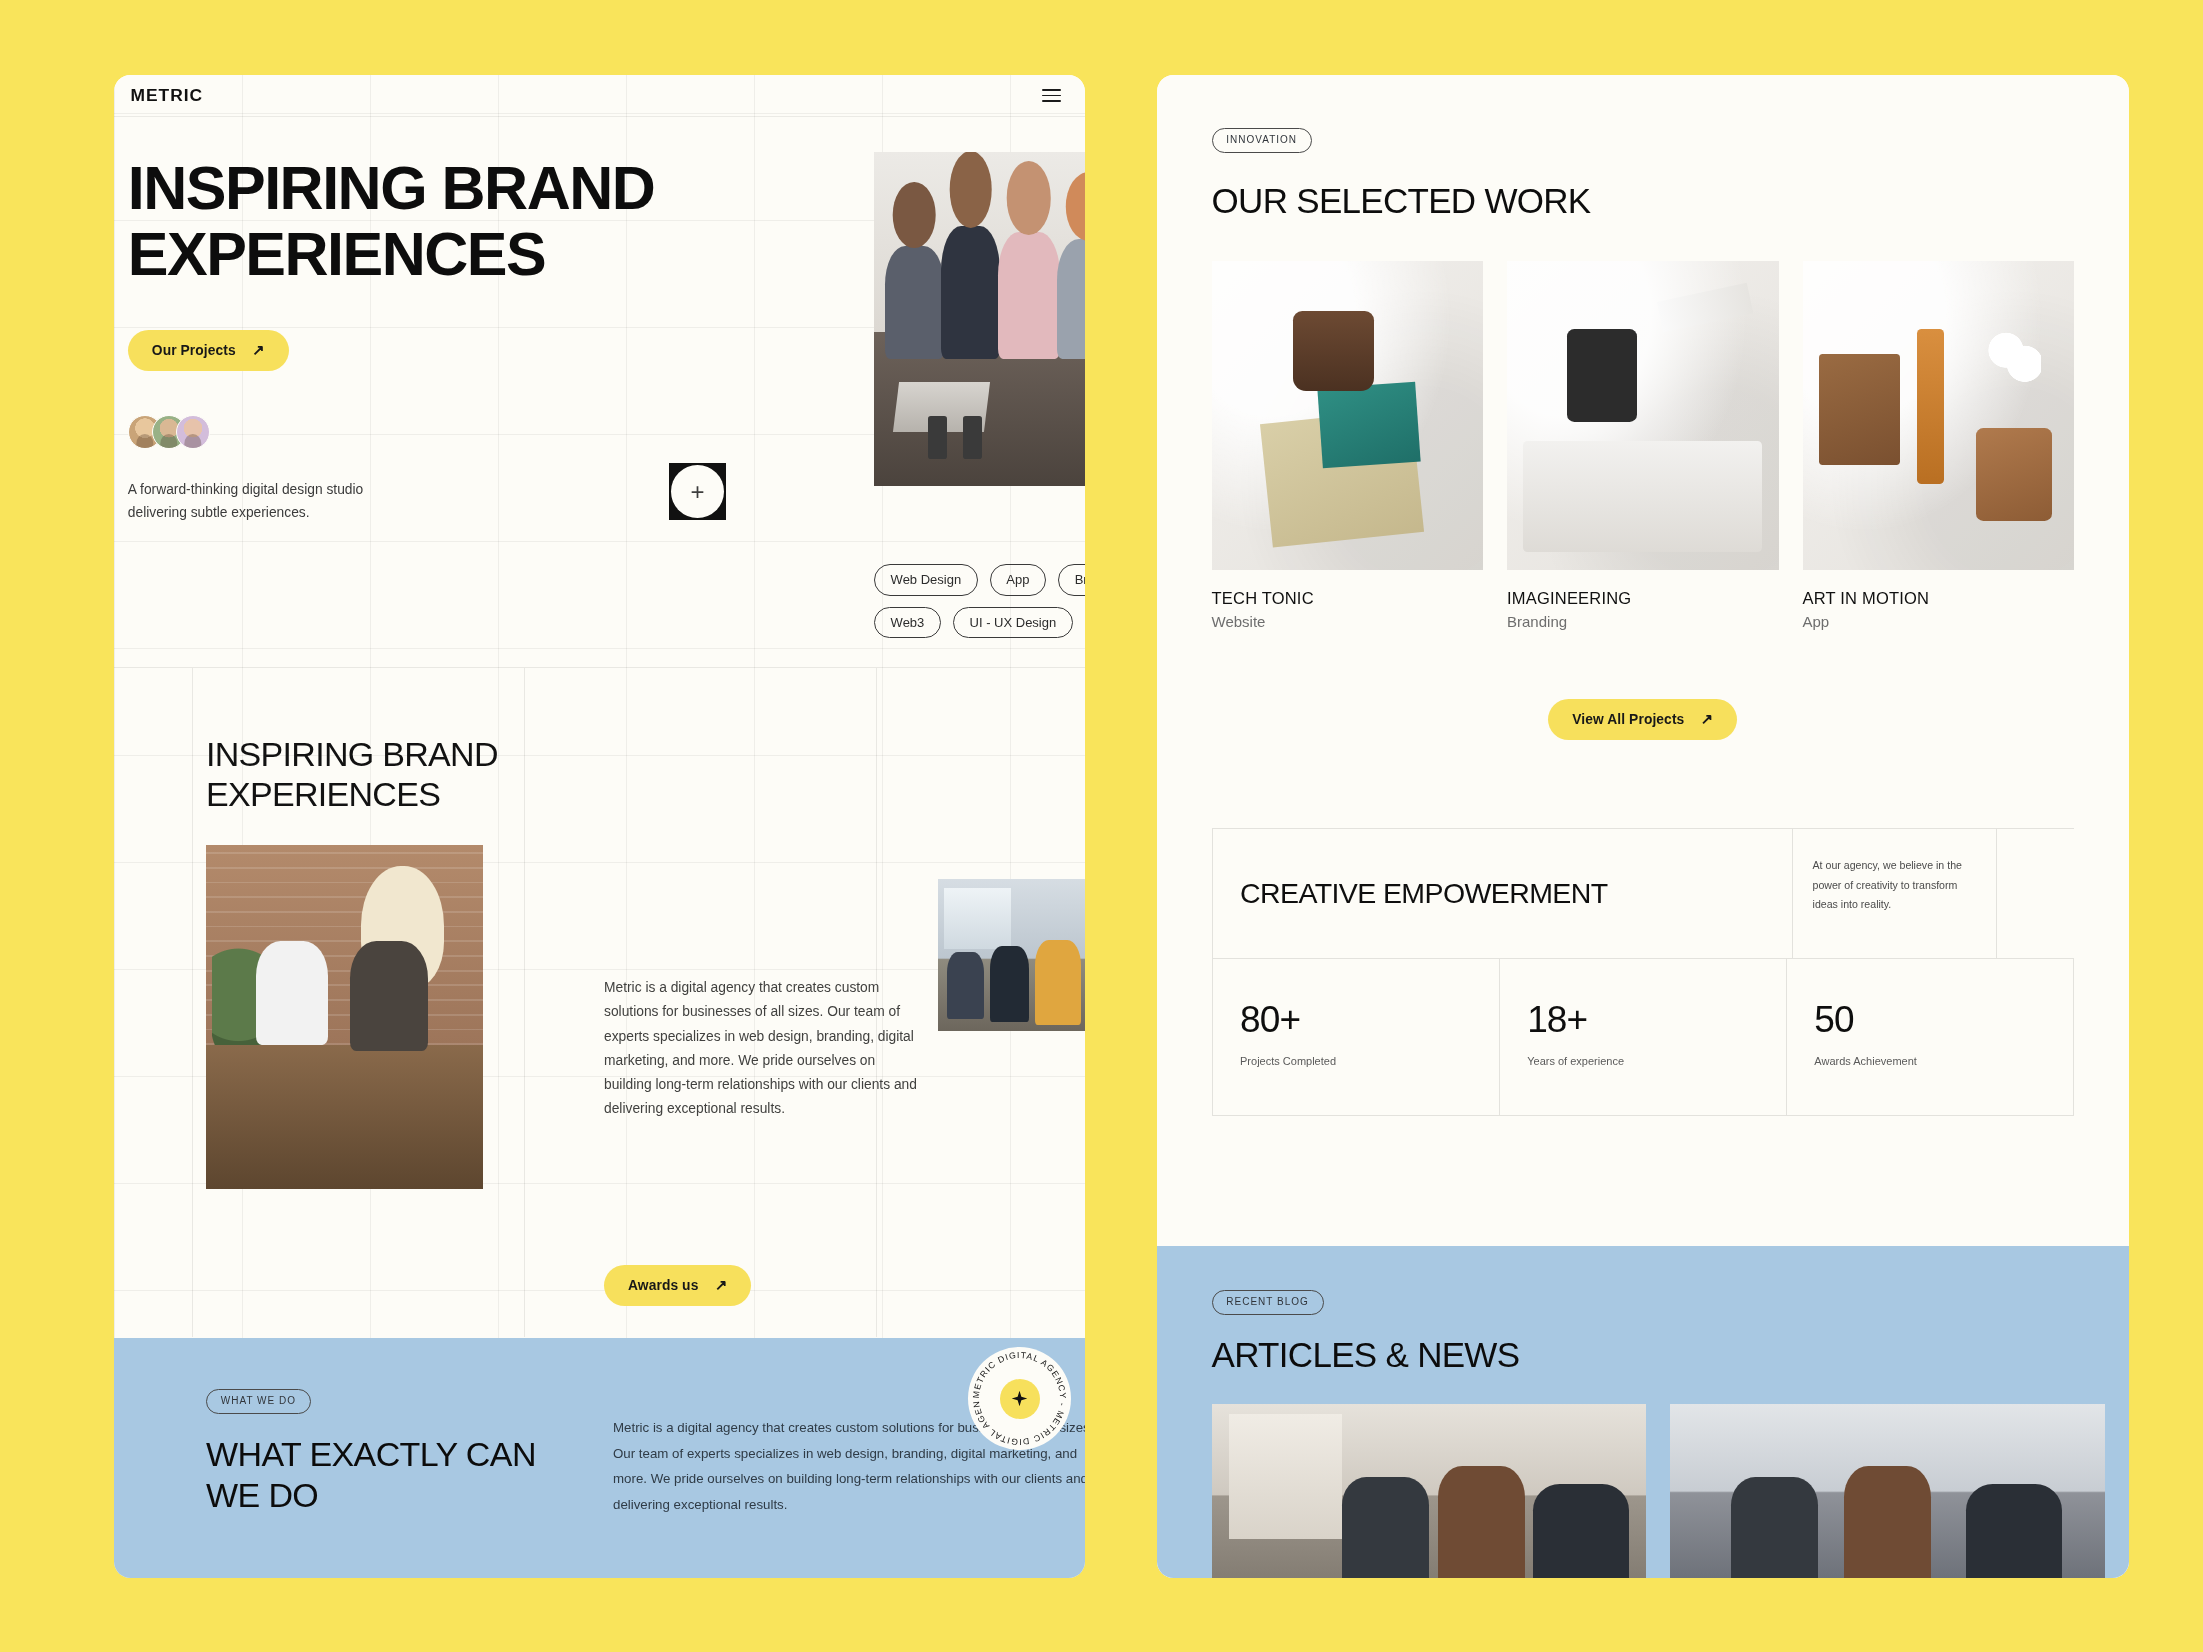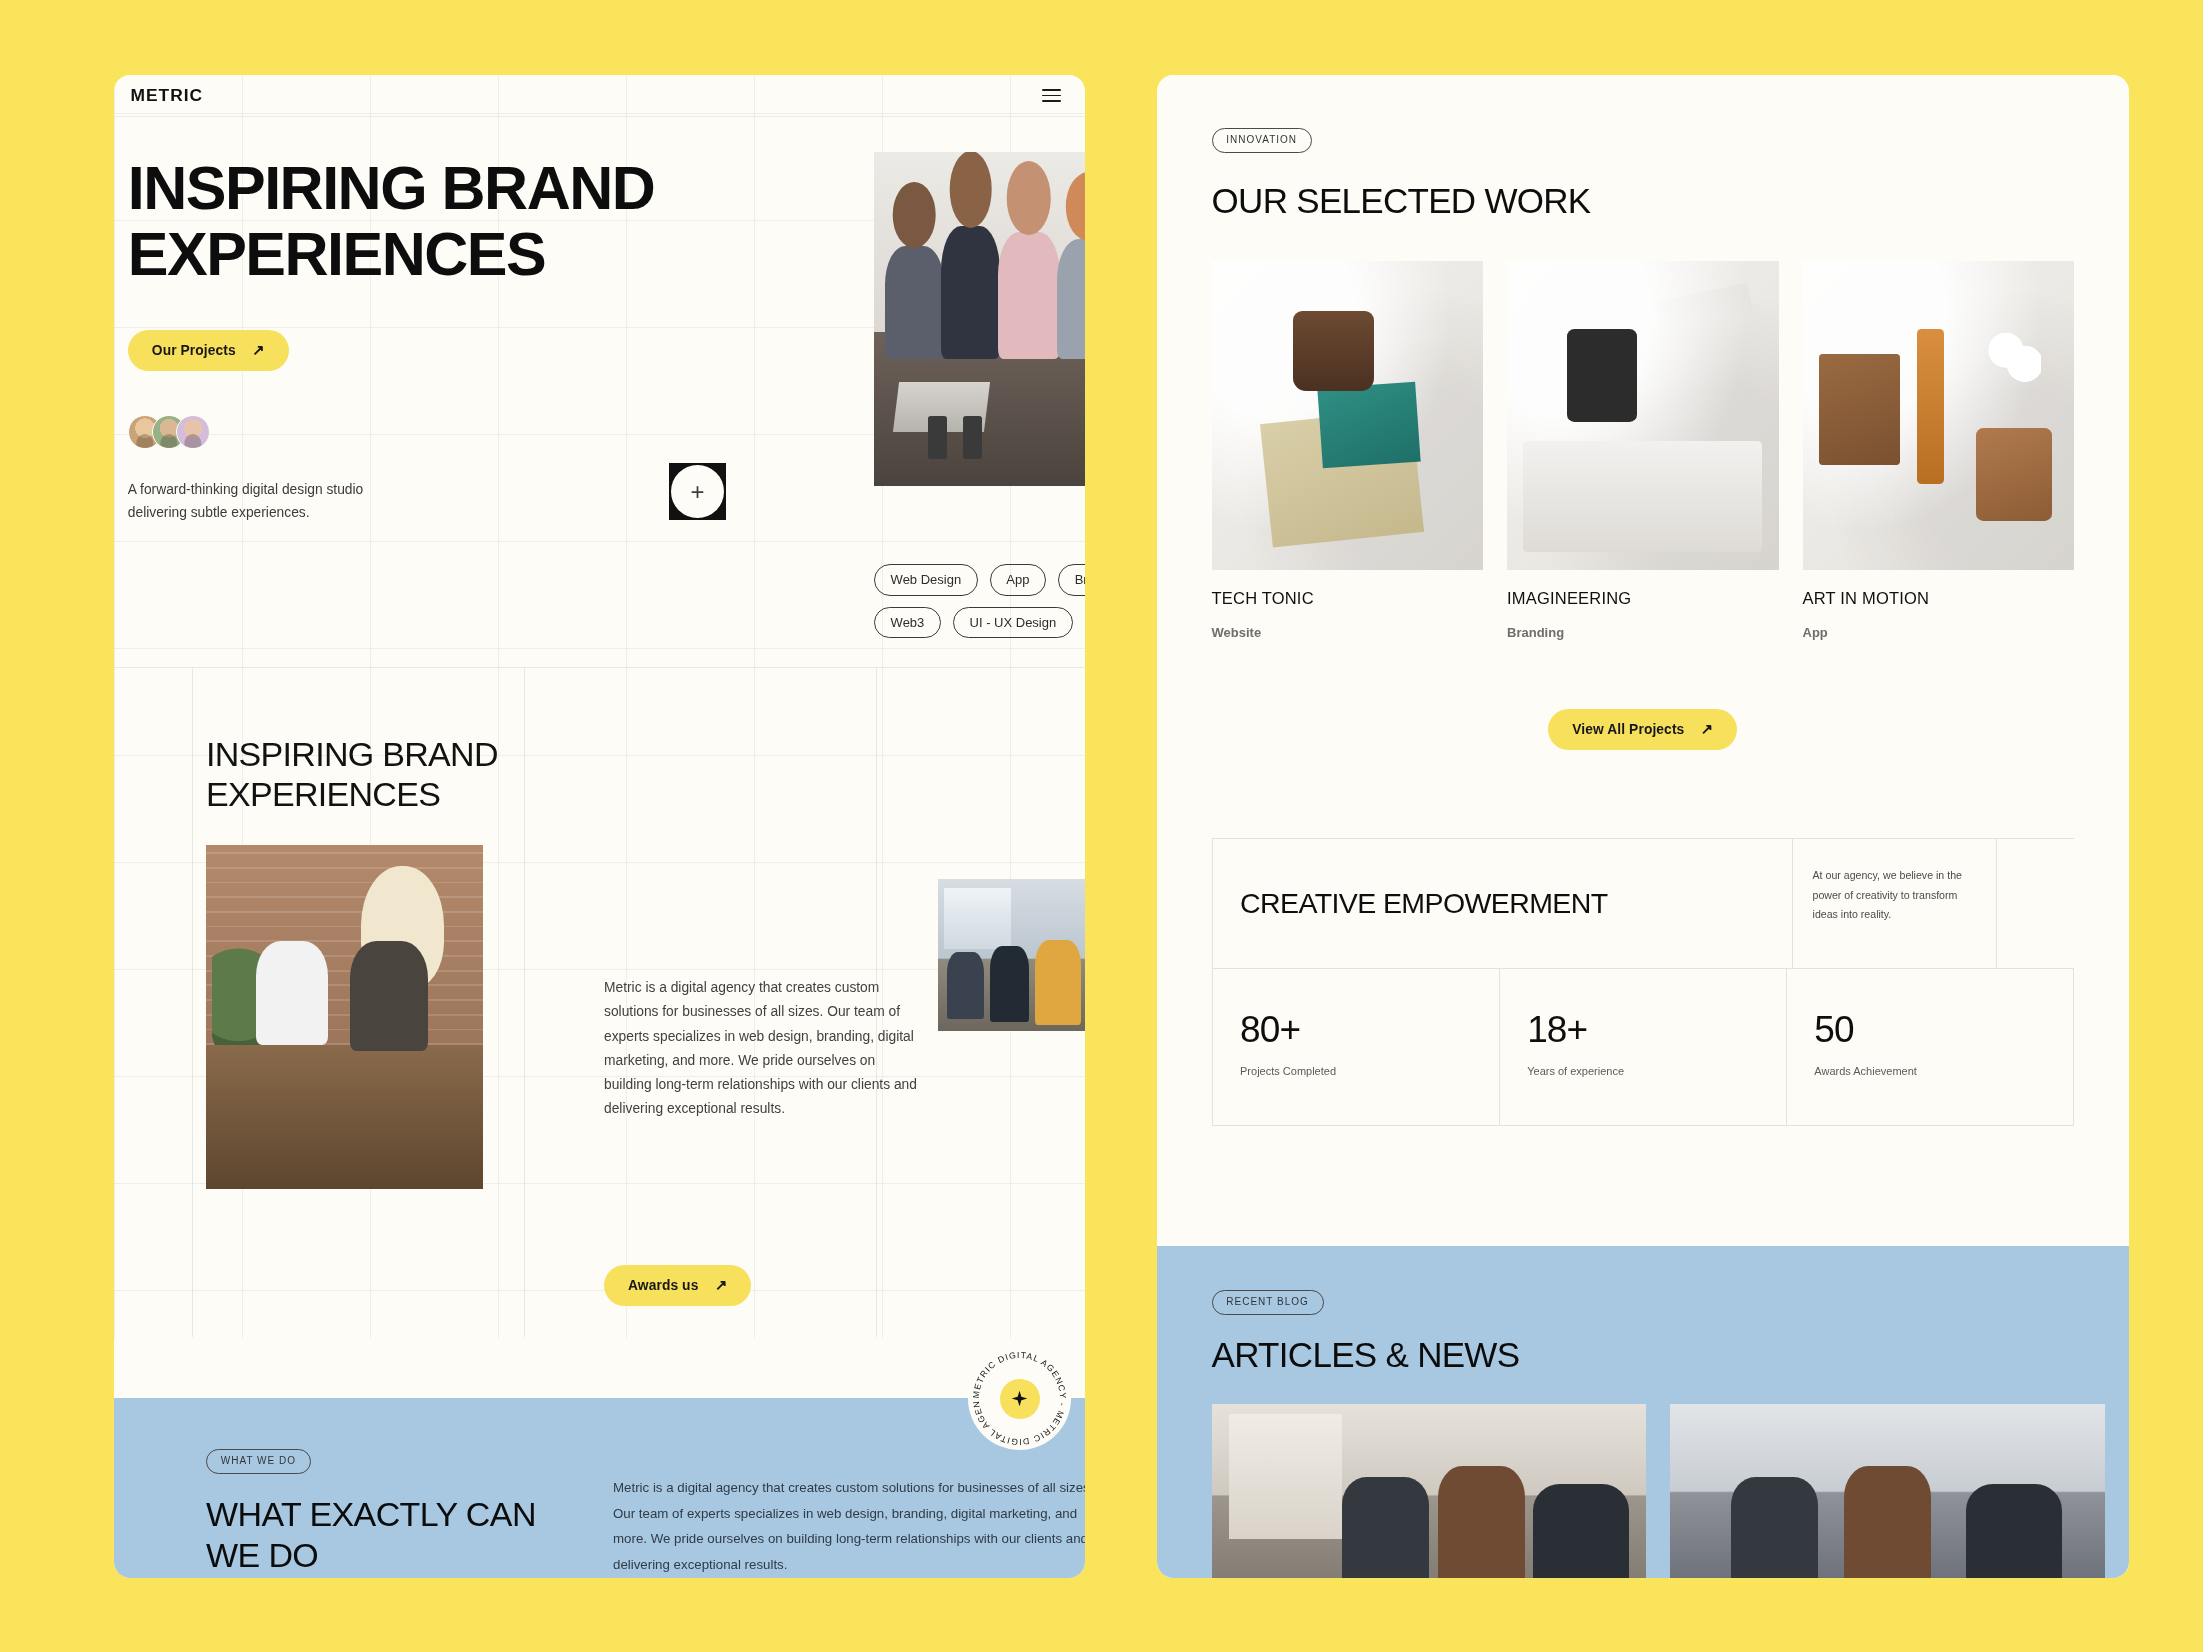--- a/index.html
+++ b/index.html
@@ -341,21 +341,21 @@
   .seal .star {
     width: 15.6px; height: 15.6px;
     background: #111;
     clip-path: polygon(50% 0%, 62% 38%, 100% 50%, 62% 62%, 50% 100%, 38% 62%, 0% 50%, 38% 38%);
   }
 
   
   .blueband {
     position: absolute;
     left: 0; right: 0; bottom: 0;
-    height: 180px;
+    height: 240px;
     background: #a8c8e2;
   }
   .chip {
     display: inline-block;
     border: 0.9px solid #4a4a4a;
     border-radius: 917px;
     padding: 6.4px 13.8px;
     font-size: 10px;
     letter-spacing: 1px;
     color: #30343a;
@@ -464,24 +464,23 @@
   }
 
   .work-name {
     margin-top: 18.4px;
     font-size: 16.5px;
     font-weight: 400;
     letter-spacing: 0.2px;
     color: #101010;
   }
   .work-cat {
-    margin-top: 17px;
-    font-size: 13px;
+    margin-top: 5px;
+    font-size: 15px;
     color: #6e6e6e;
-    font-weight: bold;
   }
 
   .view-all-row {
     display: flex; justify-content: center;
     margin-top: 69px;
   }
 
   
   .stats {
     margin: 88px 55px 0 55px;

